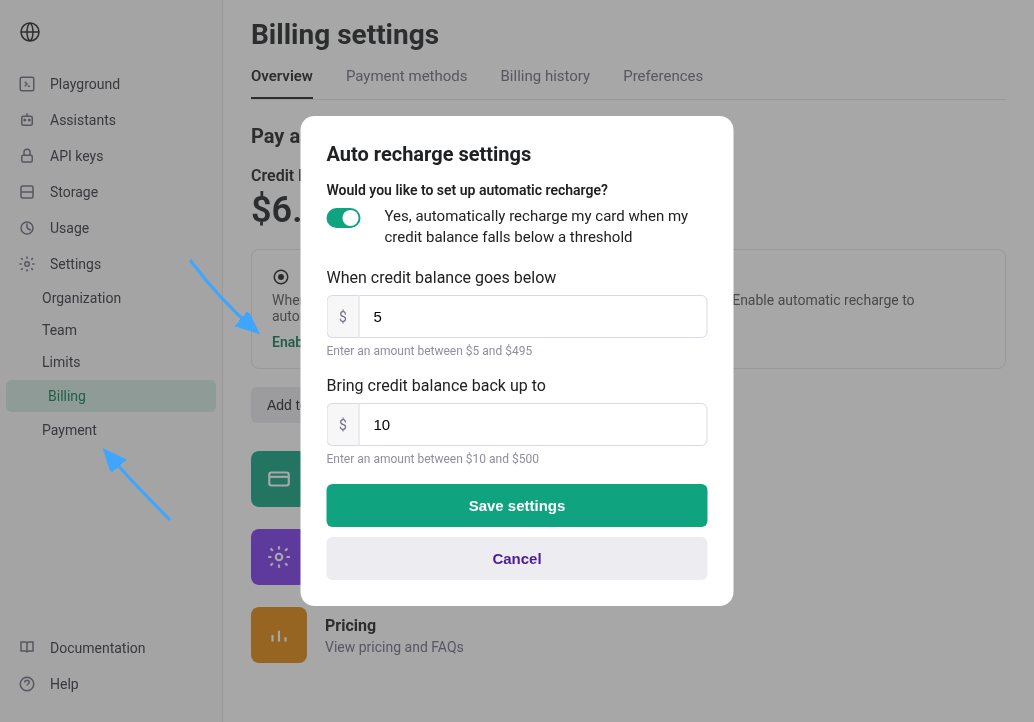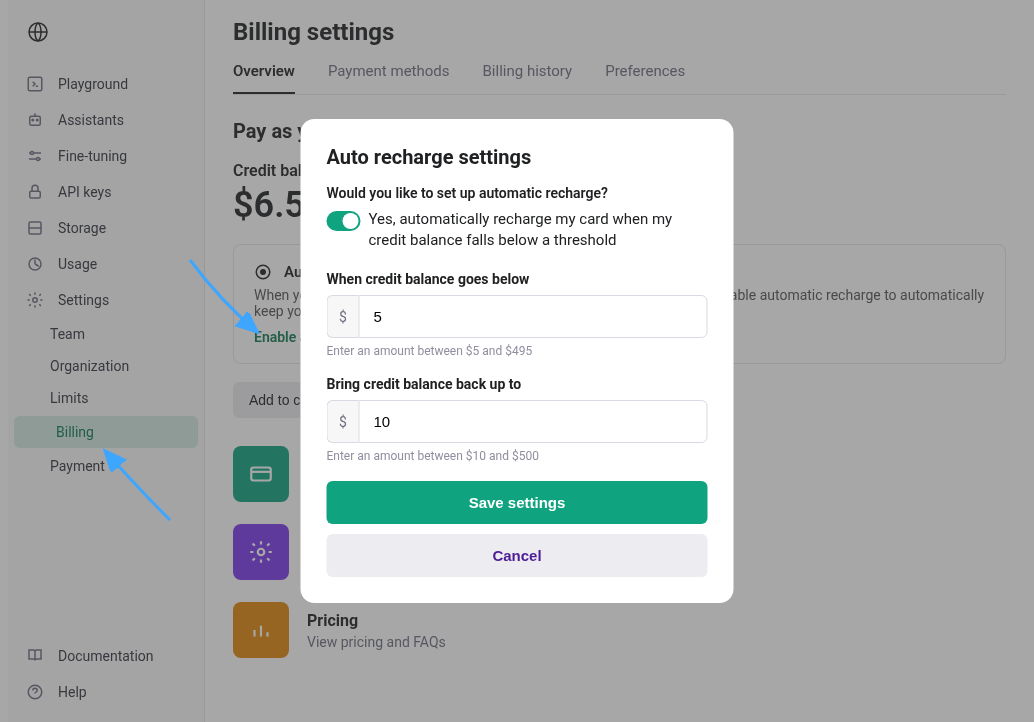--- a/index.html
+++ b/index.html
@@ -1,33 +1,33 @@
 <!DOCTYPE html>
 <html><head>
   <meta charset="utf-8">
   <style>
     * { box-sizing: border-box; margin: 0; padding: 0; }
     body { font-family: -apple-system, BlinkMacSystemFont, 'Segoe UI', Roboto, sans-serif; color: #202123; overflow: hidden; width: 1034px; height: 722px; position: relative; background: #fff; }
     
     .app { display: flex; height: 100%; position: relative; }
     
     
-    .sidebar { width: 197px; background: #f9f9f9; border-right: 1px solid #e5e5e5; display: flex; flex-direction: column; padding-top: 14px; margin-left: 8px; }
+    .sidebar { width: 223px; background: #f9f9f9; border-right: 1px solid #e5e5e5; display: flex; flex-direction: column; padding-top: 14px; }
     .logo { padding: 6px 18px 18px; }
     .logo svg { width: 24px; height: 24px; }
     .nav { flex: 1; }
     .nav-item { display: flex; align-items: center; padding: 9px 18px; font-size: 14px; color: #353740; cursor: pointer; gap: 14px; }
     .nav-item .icon { width: 18px; height: 18px; display: flex; align-items: center; justify-content: center; color: #6e6e80; }
     .nav-sub-item { padding: 8px 18px 8px 42px; font-size: 14px; color: #353740; cursor: pointer; }
     .nav-sub-item.active { background: #d1e9e0; color: #0f7b52; border-radius: 6px; margin: 2px 6px; }
-    .nav-bottom { margin-top: auto; padding-bottom: 12px; }
+    .nav-bottom { margin-top: auto; padding-bottom: 20px; }
     
     
     .main { flex: 1; padding: 18px 28px; overflow: auto; }
-    .page-title { font-size: 24px; font-weight: 700; margin-bottom: 16px; }
+    .page-title { font-size: 28px; font-weight: 700; margin-bottom: 16px; }
     .tabs { display: flex; gap: 33px; border-bottom: 1px solid #e5e5e5; margin-bottom: 24px; }
     .tab { padding-bottom: 12px; font-size: 15px; color: #6e6e80; cursor: pointer; }
     .tab.active { color: #202123; font-weight: 600; border-bottom: 2px solid #202123; }
     
     .section-title { font-size: 20px; font-weight: 700; margin-bottom: 18px; }
     .balance-label { font-size: 16px; font-weight: 600; display: inline-flex; align-items: center; gap: 6px; }
     .info-icon { width: 14px; height: 14px; border: 1px solid #999; border-radius: 50%; display: inline-flex; align-items: center; justify-content: center; font-size: 9px; color: #999; }
     .balance-amount { font-size: 36px; font-weight: 600; margin: 4px 0 18px; }
     
     .recharge-card { border: 1px solid #e5e5e5; border-radius: 8px; padding: 18px 20px; margin-bottom: 18px; }
@@ -46,26 +46,26 @@
     .option-text h3 { font-size: 16px; font-weight: 700; margin-bottom: 4px; }
     .option-text p { font-size: 14px; color: #6e6e80; }
     
     
     .dim { position: absolute; inset: 0; background: rgba(60,60,60,0.45); z-index: 5; }
     
     
     .modal { position: absolute; left: 50%; top: 50%; transform: translate(-50%, -50%); width: 433px; background: #fff; border-radius: 14px; padding: 26px; z-index: 10; }
     .modal-title { font-size: 20px; font-weight: 700; margin-bottom: 16px; }
     .modal-question { font-size: 14px; font-weight: 600; margin-bottom: 8px; }
-    .toggle-row { display: flex; gap: 8px; align-items: flex-start; margin-bottom: 20px; }
+    .toggle-row { display: flex; gap: 24px; align-items: flex-start; margin-bottom: 20px; }
     .toggle { width: 34px; height: 20px; background: #10a37f; border-radius: 10px; position: relative; flex-shrink: 0; margin-top: 2px; cursor: pointer; }
     .toggle::after { content: ''; position: absolute; width: 16px; height: 16px; background: #fff; border-radius: 50%; right: 2px; top: 2px; }
     .toggle-label { font-size: 15px; color: #202123; line-height: 1.4; }
     
-    .field-label { font-size: 14px; font-weight: 700; margin-bottom: 8px; }
+    .field-label { font-size: 16px; font-weight: 400; margin-bottom: 8px; }
     .input-group { display: flex; margin-bottom: 6px; }
     .input-prefix { width: 32px; background: #f7f7f8; border: 1px solid #d9d9e3; border-right: none; border-radius: 6px 0 0 6px; display: flex; align-items: center; justify-content: center; font-size: 14px; color: #6e6e80; }
     .input-group input { flex: 1; border: 1px solid #d9d9e3; border-radius: 0 6px 6px 0; padding: 12px 14px; font-size: 15px; outline: none; }
     .hint { font-size: 12px; color: #8e8ea0; margin-bottom: 18px; }
     
     .modal-btn { width: 100%; padding: 13px; border-radius: 6px; font-size: 15px; font-weight: 600; border: none; cursor: pointer; margin-bottom: 10px; }
     .modal-btn.primary { background: #10a37f; color: #fff; }
     .modal-btn.secondary { background: #ececf1; color: #4c1d95; margin-bottom: 0; }
     
     
@@ -101,30 +101,20 @@
               <circle cx="9" cy="12" r="1" fill="currentColor"></circle>
               <circle cx="15" cy="12" r="1" fill="currentColor"></circle>
               <path d="M12 3v4"></path>
             </svg>
           </span>
           <span>Assistants</span>
         </div>
       <div class="nav-item">
           <span class="icon">
             <svg width="18" height="18" viewBox="0 0 24 24" fill="none" stroke="currentColor" stroke-width="2">
-              <path d="M4 8h16M4 16h16"></path>
-              <circle cx="8" cy="8" r="2" fill="#f9f9f9"></circle>
-              <circle cx="16" cy="16" r="2" fill="#f9f9f9"></circle>
-            </svg>
-          </span>
-          <span>Fine-tuning</span>
-        </div>
-      <div class="nav-item">
-          <span class="icon">
-            <svg width="18" height="18" viewBox="0 0 24 24" fill="none" stroke="currentColor" stroke-width="2">
               <rect x="5" y="11" width="14" height="9" rx="2"></rect>
               <path d="M8 11V7a4 4 0 018 0v4"></path>
             </svg>
           </span>
           <span>API keys</span>
         </div>
       <div class="nav-item">
           <span class="icon">
             <svg width="18" height="18" viewBox="0 0 24 24" fill="none" stroke="currentColor" stroke-width="2">
               <rect x="4" y="4" width="16" height="16" rx="2"></rect>
@@ -144,22 +134,22 @@
         </div>
       <div class="nav-item">
           <span class="icon">
             <svg width="18" height="18" viewBox="0 0 24 24" fill="none" stroke="currentColor" stroke-width="2">
               <circle cx="12" cy="12" r="3"></circle>
               <path d="M12 2v3M12 19v3M4.2 4.2l2.1 2.1M17.7 17.7l2.1 2.1M2 12h3M19 12h3M4.2 19.8l2.1-2.1M17.7 6.3l2.1-2.1"></path>
             </svg>
           </span>
           <span>Settings</span>
         </div>
+      <div class="nav-sub-item">Organization</div>
       <div class="nav-sub-item">Team</div>
-      <div class="nav-sub-item">Organization</div>
       <div class="nav-sub-item">Limits</div>
       <div class="nav-sub-item active">Billing</div>
       <div class="nav-sub-item">Payment</div>
     </div>
     <div class="nav-bottom">
       <div class="nav-item">
           <span class="icon">
             <svg width="18" height="18" viewBox="0 0 24 24" fill="none" stroke="currentColor" stroke-width="2">
               <path d="M4 4h6a2 2 0 012 2v12a2 2 0 00-2-2H4zM20 4h-6a2 2 0 00-2 2v12a2 2 0 012-2h6z"></path>
             </svg>

